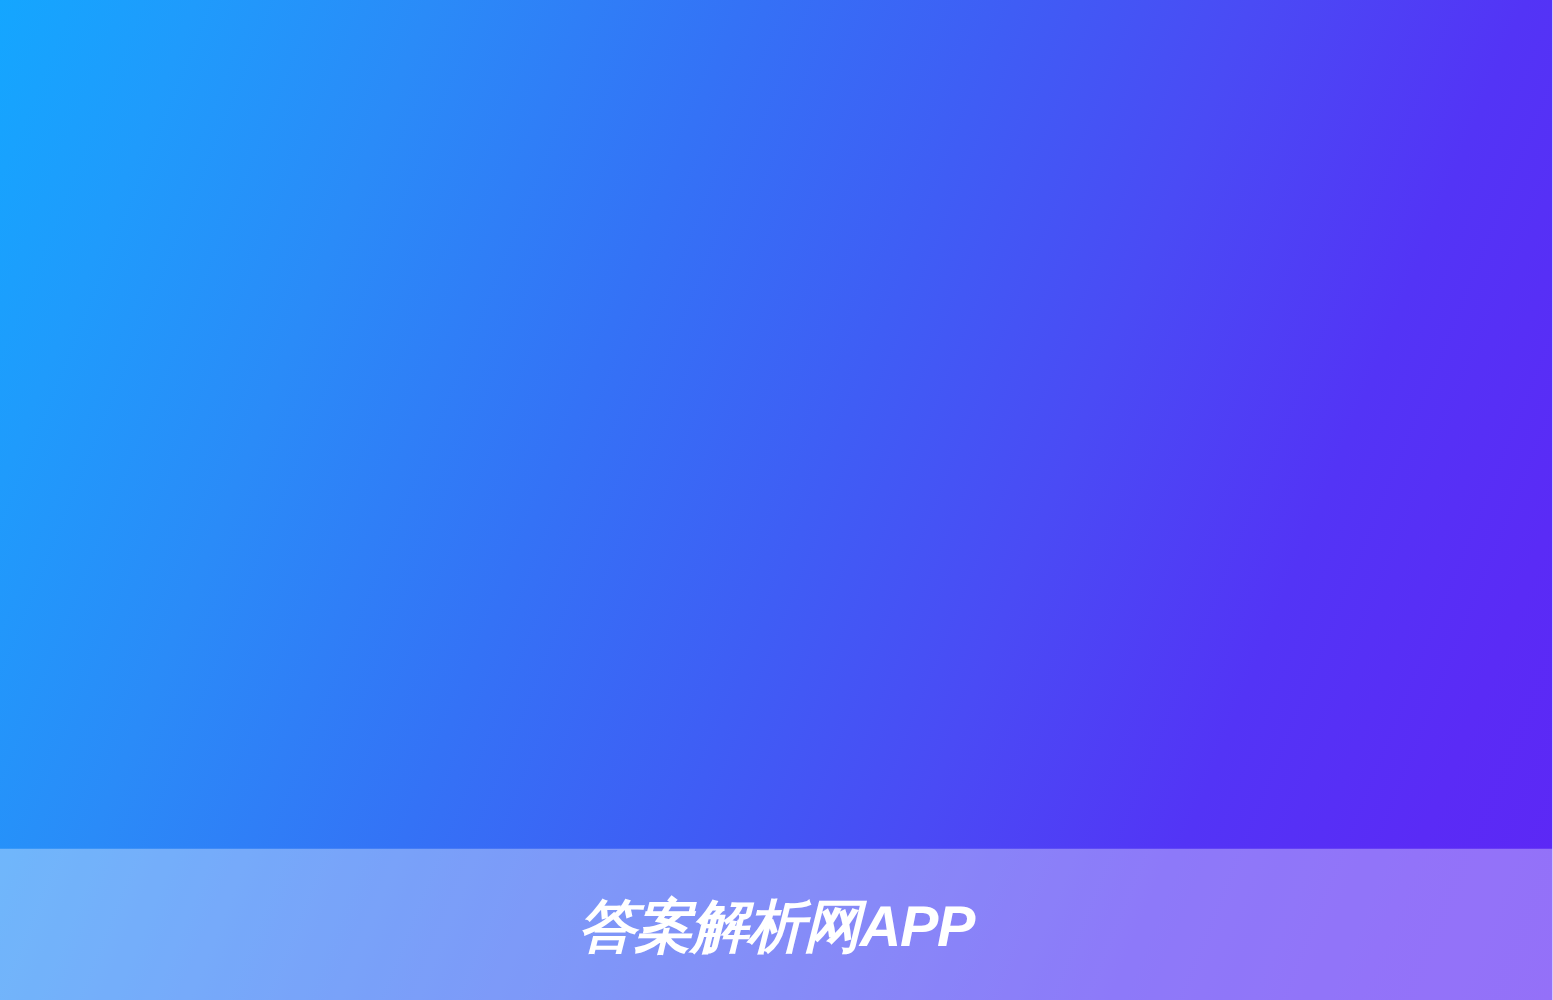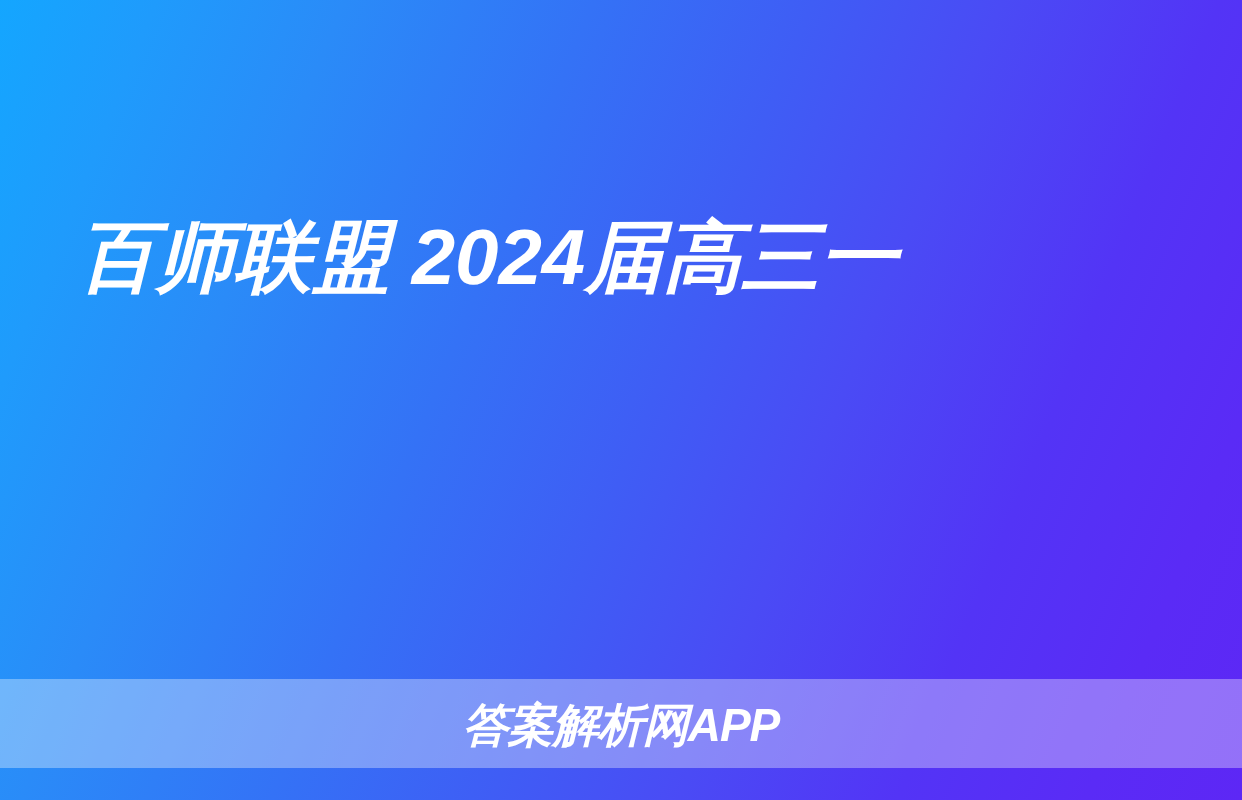--- a/index.html
+++ b/index.html
@@ -58,21 +58,21 @@
   .title-line.line-3 {
     text-align: center;
   }
 
   
   #footer-band {
     position: absolute;
     left: 0;
     right: 0;
     top: 679px;
-    height: 89px;
+    height: 121px;
     background: rgba(255, 255, 255, 0.34);
     display: flex;
     align-items: center;
     justify-content: center;
   }
 
   #watermark {
     color: #ffffff;
     font-size: 46px;
     font-weight: 700;
@@ -82,20 +82,19 @@
     line-height: 1;
     transform: translateY(1px);
   }
 </style>
 </head>
 <body>
 
 <div id="cover-card">
 
   <div id="title-block">
-    <span class="title-line line-1">百师联盟 2024届高三一</span>
   </div>
 
   <div id="footer-band">
     <div id="watermark">答案解析网APP</div>
   </div>
 
 </div>
 
 </body></html>

